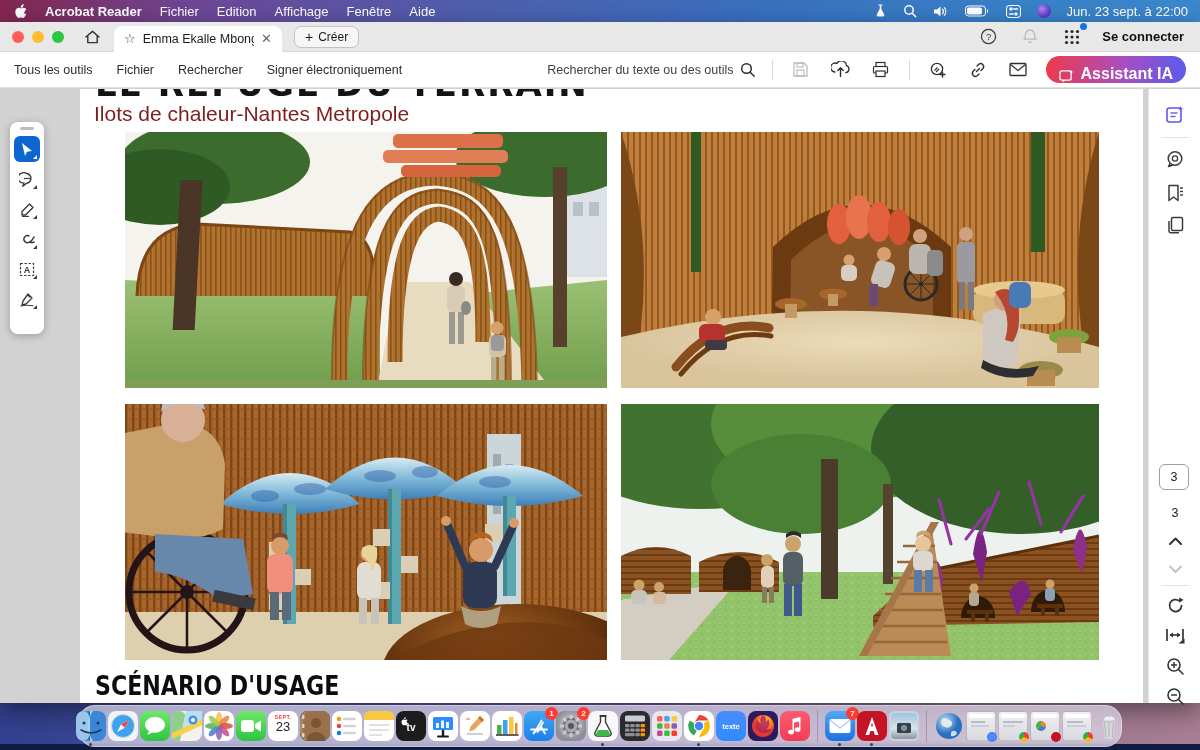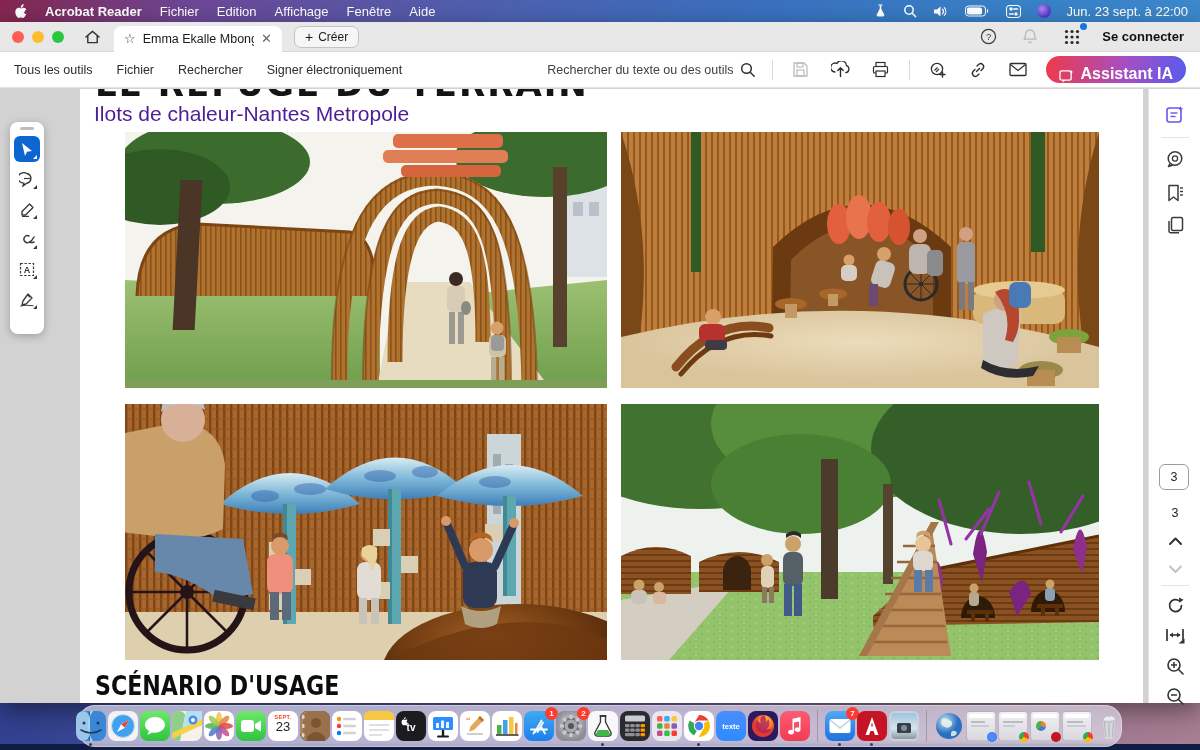--- a/index.html
+++ b/index.html
@@ -52,21 +52,21 @@
   .search-box input::placeholder { color:#3f3f3f; }
   .vdiv { width:1px; height:20px; background:#d9d9d9; }
   .tb-ic { display:flex; align-items:center; justify-content:center; width:24px; height:24px; }
   .ai-btn { height:27px; border-radius:14px; background:linear-gradient(95deg,#ef3a49 0%,#a84ec0 55%,#5a5bed 100%); color:#fff; display:flex; align-items:flex-end; gap:7px; padding:0 13px; font-size:16px; font-weight:bold; margin-right:4px; }
 
   
   .docbody { left:0; top:67px; width:1148px; height:614px; background:#d2d2d2; overflow:hidden; }
   .pdf-page { position:absolute; left:80px; top:0; width:1063px; height:614px; background:#fff; }
   .cut-title { position:absolute; left:15px; top:0; height:13px; width:600px; overflow:hidden; }
   .cut-title span { display:block; margin-top:-25px; font-size:34px; font-weight:800; letter-spacing:2px; color:#141414; font-family:"DejaVu Sans",sans-serif; }
-  .subtitle { position:absolute; left:14px; top:13px; font-size:21px; color:#4c1d95; font-family:"Liberation Sans",sans-serif; }
+  .subtitle { position:absolute; left:14px; top:13px; font-size:21px; color:#7f1d1d; font-family:"Liberation Sans",sans-serif; }
   .img-grid-cell { position:absolute; overflow:hidden; }
   .cell-1 { left:45px; top:43px; width:482px; height:256px; }
   .cell-2 { left:541px; top:43px; width:478px; height:256px; }
   .cell-3 { left:45px; top:315px; width:482px; height:256px; }
   .cell-4 { left:541px; top:315px; width:478px; height:256px; }
   .section-heading { position:absolute; left:15px; top:581px; font-size:27px; font-weight:800; color:#0d0d0d; transform:scaleX(.82); transform-origin:left; font-family:"DejaVu Sans",sans-serif; letter-spacing:0; white-space:nowrap; }
 
   
   .tools-panel { left:10px; top:33px; width:34px; height:212px; background:#fff; border-radius:8px; box-shadow:0 2px 8px rgba(0,0,0,.25); display:flex; flex-direction:column; align-items:center; padding-top:5px; gap:4px; }
   .drag-handle { width:14px; height:3px; border-radius:2px; background:#bdbdbd; margin-bottom:2px; }

